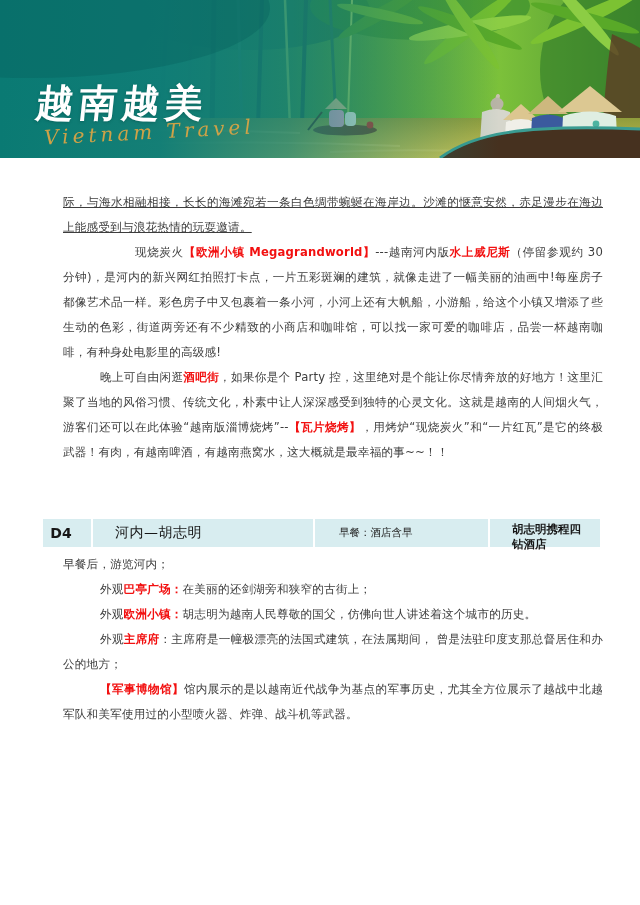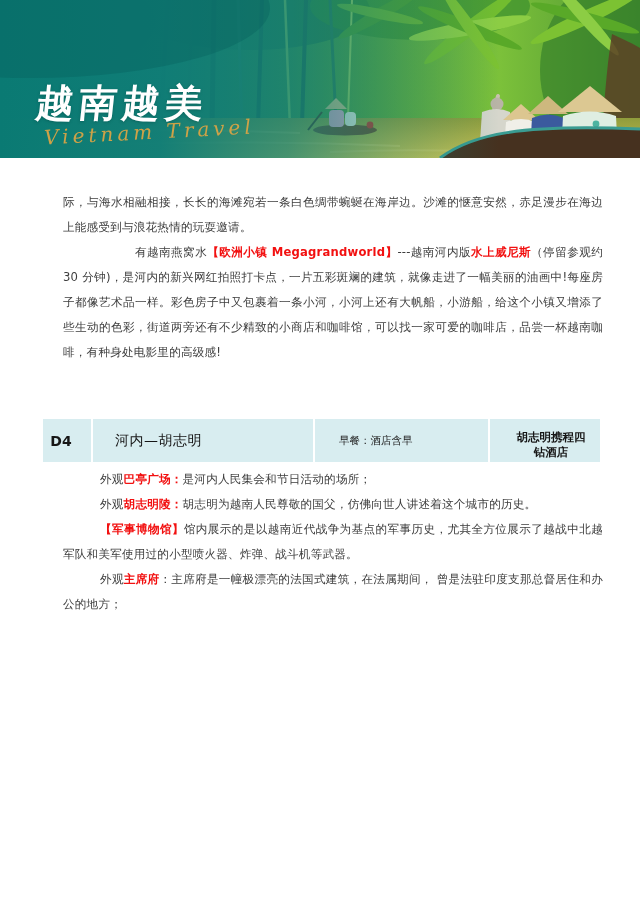--- a/index.html
+++ b/index.html
@@ -36,30 +36,30 @@
     font-size:11.6px;
     line-height:25px;
     color:var(--body-color,#3d3d3d);
     text-align:justify;
     letter-spacing:0.2px;
   }
   .red{color:var(--red,#f21010);font-weight:bold;}
   
   .day-band{
     margin:54px 0 0 -20px;
-    width:557px;height:43px;
+    width:557px;height:28px;
     background:var(--band-bg,#d8edf0);
     display:flex;align-items:center;gap:12px;
   }
   .vsep{width:2px;align-self:stretch;background:#ffffff;}
   .cell{color:#161616;}
   .cell.day{width:36px;text-align:center;font-weight:bold;font-size:14px;}
   .cell.route{flex:1;padding-left:10px;font-weight:normal;font-size:14px;letter-spacing:.5px;}
   .cell.meals{width:137px;padding-left:12px;font-weight:normal;font-size:10.5px;color:#222;}
-  .cell.hotel{width:78px;padding:0 10px;text-align:center;font-weight:bold;font-size:11.5px;line-height:15px;margin-top:8px;}
+  .cell.hotel{width:78px;padding:0 10px;font-weight:bold;font-size:11.5px;line-height:15px;margin-top:8px;}
   .paras.lower{margin-top:5px;}
 </style>
 </head>
 <body>
 
 <div class="page">
 
   <div class="header">
     <svg width="640" height="158" viewBox="0 0 640 158">
       <defs>
@@ -158,35 +158,37 @@
       <ellipse cx="30" cy="8" rx="240" ry="70" fill="#075f5c" opacity="0.35"></ellipse>
     </svg>
 
     <div class="logo-cn">越南越美</div>
     <div class="logo-en">Vietnam Travel</div>
   </div>
 
   <div class="content">
 
     <div id="intro-paras" class="paras">
-        <p style="text-indent: 0px;"><span>际，与海水相融相接，长长的海滩宛若一条白色绸带蜿蜒在海岸边。沙滩的惬意安然，赤足漫步在海边上能感受到与浪花热情的玩耍邀请。</span></p>
-        <p style="text-indent: 72px;"><span>有越南燕窝水</span><span class="red">【欧洲小镇 Megagrandworld】</span><span>---越南河内版</span><span class="red">水上威尼斯</span><span>（停留参观约 30 分钟)，是河内的新兴网红拍照打卡点，一片五彩斑斓的建筑，就像走进了一幅美丽的油画中!每座房子都像艺术品一样。彩色房子中又包裹着一条小河，小河上还有大帆船，小游船，给这个小镇又增添了些生动的色彩，街道两旁还有不少精致的小商店和咖啡馆，可以找一家可爱的咖啡店，品尝一杯越南咖啡，有种身处电影里的高级感!</span></p>
+        <p style="text-indent: 0px; text-decoration: underline;"><span>际，与海水相融相接，长长的海滩宛若一条白色绸带蜿蜒在海岸边。沙滩的惬意安然，赤足漫步在海边上能感受到与浪花热情的玩耍邀请。</span></p>
+        <p style="text-indent: 72px;"><span>现烧炭火</span><span class="red">【欧洲小镇 Megagrandworld】</span><span>---越南河内版</span><span class="red">水上威尼斯</span><span>（停留参观约 30 分钟)，是河内的新兴网红拍照打卡点，一片五彩斑斓的建筑，就像走进了一幅美丽的油画中!每座房子都像艺术品一样。彩色房子中又包裹着一条小河，小河上还有大帆船，小游船，给这个小镇又增添了些生动的色彩，街道两旁还有不少精致的小商店和咖啡馆，可以找一家可爱的咖啡店，品尝一杯越南咖啡，有种身处电影里的高级感!</span></p>
+        <p style="text-indent: 37px;"><span>晚上可自由闲逛</span><span class="red">酒吧街</span><span>，如果你是个 Party 控，这里绝对是个能让你尽情奔放的好地方！这里汇聚了当地的风俗习惯、传统文化，朴素中让人深深感受到独特的心灵文化。这就是越南的人间烟火气，游客们还可以在此体验“越南版淄博烧烤”--</span><span class="red">【瓦片烧烤】</span><span>，用烤炉“现烧炭火”和“一片红瓦”是它的终极武器！有肉，有越南啤酒，有越南燕窝水，这大概就是最幸福的事~~！！</span></p>
       </div>
 
     <div class="day-band">
       <div class="cell day">D4</div>
       <div class="vsep"></div>
       <div class="cell route">河内—胡志明</div>
       <div class="vsep"></div>
       <div class="cell meals">早餐：酒店含早</div>
       <div class="vsep"></div>
       <div class="cell hotel">胡志明携程四钻酒店</div>
     </div>
 
     <div id="detail-paras" class="paras lower">
-        <p style="text-indent: 37px;"><span>外观</span><span class="red">巴亭广场：</span><span>是河内人民集会和节日活动的场所；</span></p>
-        <p style="text-indent: 37px;"><span>外观</span><span class="red">胡志明陵：</span><span>胡志明为越南人民尊敬的国父，仿佛向世人讲述着这个城市的历史。</span></p>
+        <p style="text-indent: 0px;"><span>早餐后，游览河内；</span></p>
+        <p style="text-indent: 37px;"><span>外观</span><span class="red">巴亭广场：</span><span>在美丽的还剑湖旁和狭窄的古街上；</span></p>
+        <p style="text-indent: 37px;"><span>外观</span><span class="red">欧洲小镇：</span><span>胡志明为越南人民尊敬的国父，仿佛向世人讲述着这个城市的历史。</span></p>
+        <p style="text-indent: 37px;"><span>外观</span><span class="red">主席府</span><span>：主席府是一幢极漂亮的法国式建筑，在法属期间， 曾是法驻印度支那总督居住和办公的地方；</span></p>
         <p style="text-indent: 37px;"><span class="red">【军事博物馆】</span><span>馆内展示的是以越南近代战争为基点的军事历史，尤其全方位展示了越战中北越军队和美军使用过的小型喷火器、炸弹、战斗机等武器。</span></p>
-        <p style="text-indent: 37px;"><span>外观</span><span class="red">主席府</span><span>：主席府是一幢极漂亮的法国式建筑，在法属期间， 曾是法驻印度支那总督居住和办公的地方；</span></p>
       </div>
 
   </div>
 </div>
 
 </body></html>

